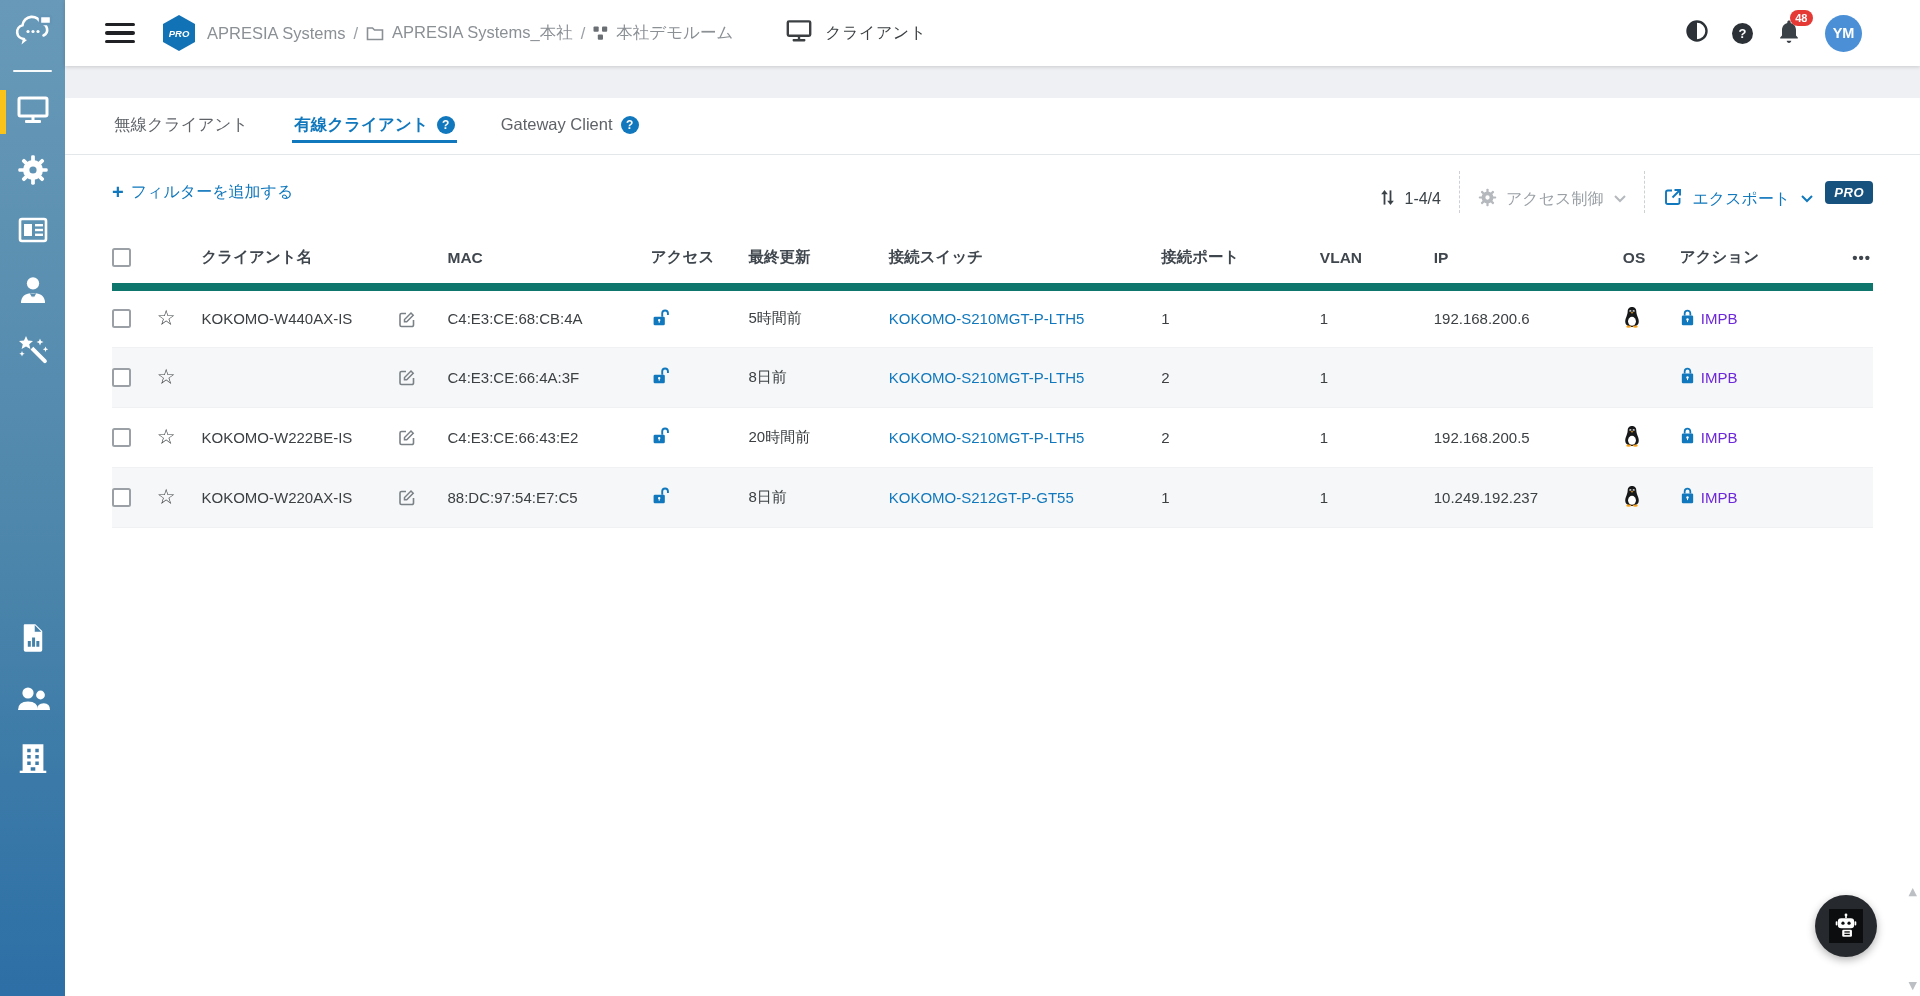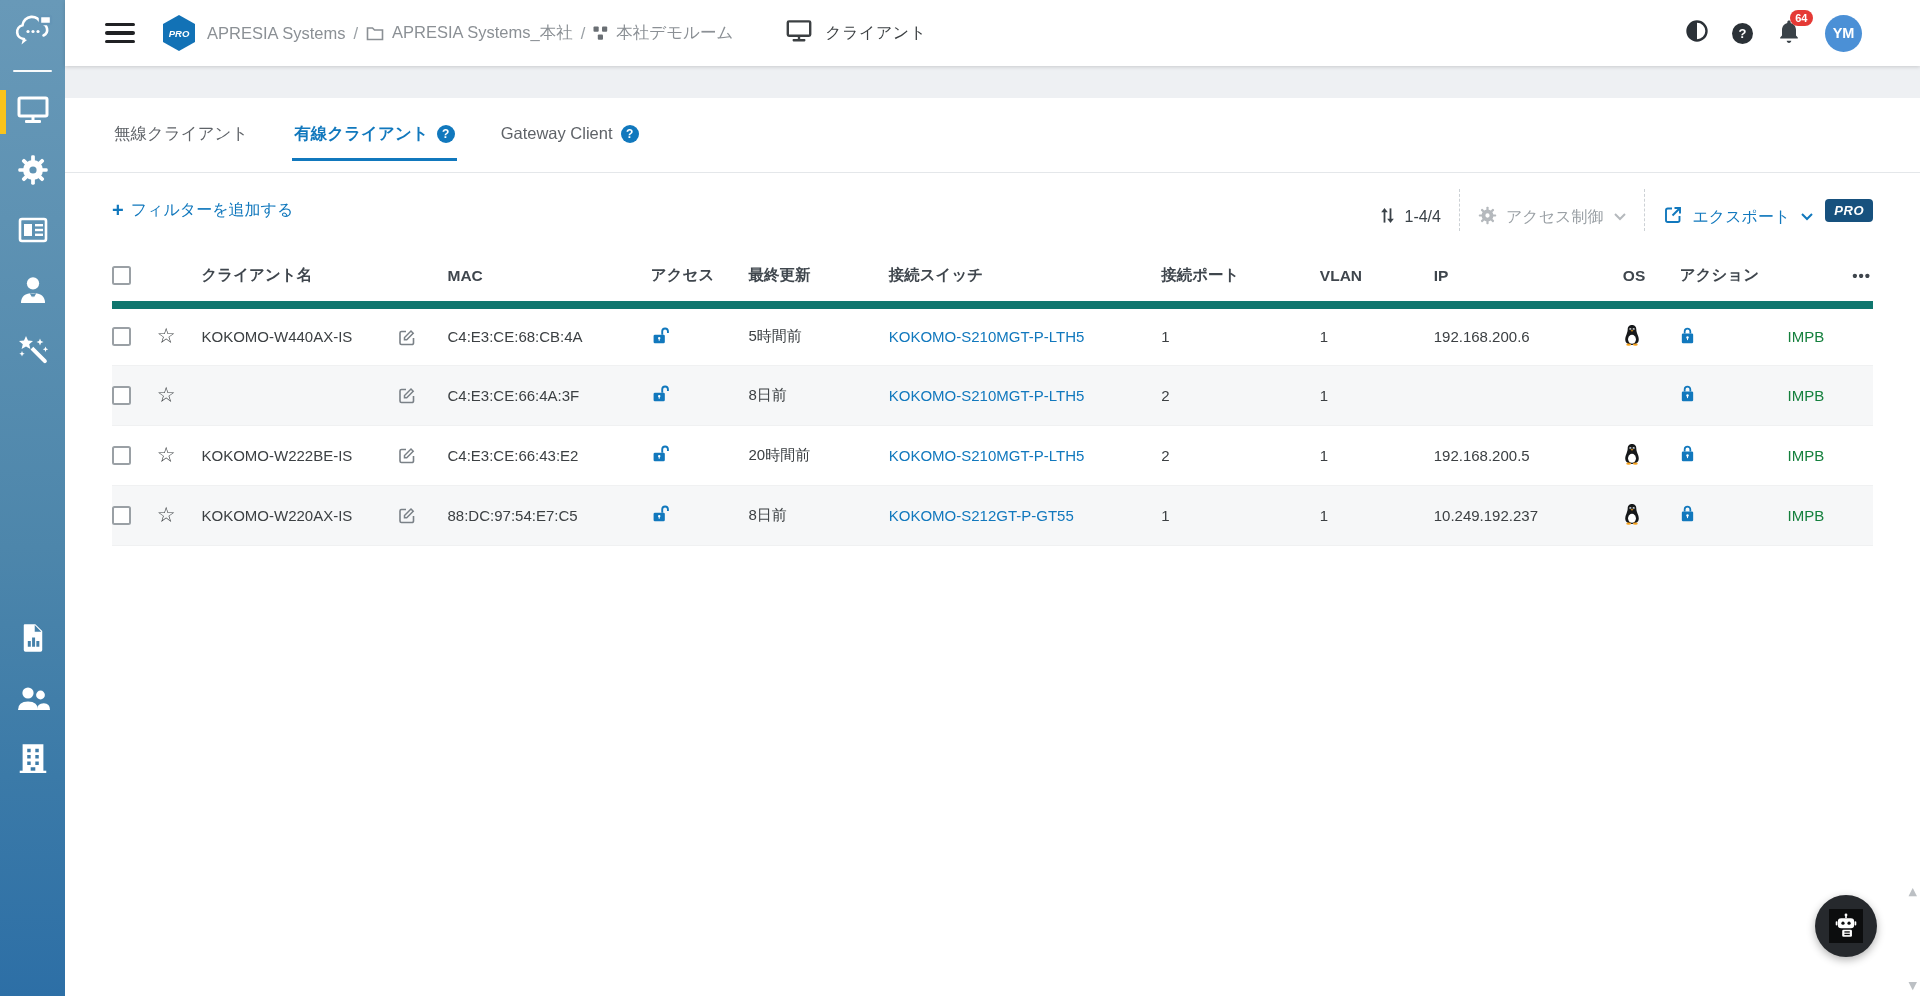--- a/index.html
+++ b/index.html
@@ -38,21 +38,21 @@
   .bell-wrap { position:relative; cursor:pointer; }
   .badge { position:absolute; top:-8px; right:-12px; background:#e53935; color:#fff; border-radius:10px;
     font-size:11px; font-weight:bold; padding:2.5px 5.5px; line-height:1; }
   .avatar { width:37px; height:37px; border-radius:50%; background:#4b90d6; color:#fff; font-size:14.5px; font-weight:bold;
     display:flex; align-items:center; justify-content:center; cursor:pointer; }
 
   .page-gap { height:32px; background:#eef0f3; }
   .card { flex:1; background:#fff; display:flex; flex-direction:column; }
 
   
-  .tabbar { display:flex; align-items:stretch; height:75px; border-bottom:1px solid #e4e7ea; padding:11px 47px; gap:42px; }
+  .tabbar { display:flex; align-items:stretch; height:57px; border-bottom:1px solid #e4e7ea; padding:11px 47px; gap:42px; }
   .tab { display:flex; align-items:center; gap:8px; font-size:16.5px; color:#5f6368; cursor:pointer;
     border-bottom:3px solid transparent; padding:0 2px; }
   .tab.active { color:#1178bd; font-weight:bold; border-bottom-color:#1178bd;text-align:center; }
   .qmark { width:18px; height:18px; border-radius:50%; background:#1178bd; color:#fff; font-size:12px; font-weight:bold;
     display:inline-flex; align-items:center; justify-content:center; }
 
   
   .toolbar { display:flex; align-items:center; height:74px; padding:0 47px; }
   .add-filter { display:flex; align-items:center; gap:7px; color:#1178bd; font-size:16px; cursor:pointer; }
   .add-filter .plus { font-size:20px; font-weight:bold; line-height:1; }
@@ -72,21 +72,21 @@
   th { text-align:left; font-size:15.5px; font-weight:bold; color:#3f464d; padding:18px 6px 15px 0; border-bottom:8px solid #0f766e; }
   td { font-size:15px; color:#3c4043; height:60px; padding:0 6px 0 0; border-bottom:1px solid #f0f1f2; }
   tbody tr:nth-child(even) { background:#f6f7f8; }
   .col-check{width:44px;} .col-star{width:44px;} .col-name{width:242px;} .col-mac{width:200px;}
   .col-access{width:96px;} .col-update{width:138px;} .col-switch{width:268px;} .col-port{width:156px;}
   .col-vlan{width:112px;} .col-ip{width:186px;} .col-os{width:56px;} .col-action{width:148px;} .col-more{width:42px;}
   .checkbox { width:19px; height:19px; border:2px solid #9aa0a5; border-radius:2.5px; background:#fff; cursor:pointer; }
   .star { font-size:21px; color:#3c4043; cursor:pointer; font-family:"DejaVu Sans",sans-serif; line-height:1; }
   .name-cell { display:flex; align-items:center; justify-content:space-between; padding-right:26px; }
   .link { color:#1178bd; cursor:pointer; text-decoration:none; }
-  .action-cell { display:flex; align-items:center; gap:6px; color:#15803d; cursor:pointer;justify-content:space-between; }
+  .action-cell { display:flex; align-items:center; gap:6px; color:#6d28d9; cursor:pointer; }
   .more-dots { font-size:15px; font-weight:bold; color:#3f464d; letter-spacing:1px; cursor:pointer; text-align:right; }
   th.col-more { text-align:right; padding-right:2px; }
   .edit-btn { cursor:pointer; display:inline-flex; }
   .icon-btn { cursor:pointer; display:inline-flex; }
 
   
   .fab { position:absolute; right:43px; bottom:39px; width:62px; height:62px; border-radius:50%;
     background:#26292d; display:flex; align-items:center; justify-content:center; cursor:pointer;
     box-shadow:0 3px 8px rgba(0,0,0,.3); z-index:10; }
   .fab-inner { width:34px; height:34px; background:#0c0d0e; display:flex; align-items:center; justify-content:center; }
@@ -253,21 +253,21 @@
           <svg width="22" height="22" viewBox="0 0 22 22">
             <circle cx="11" cy="11" r="9.5" fill="none" stroke="#2b3137" stroke-width="2.4"></circle>
             <path d="M11 1.5 A9.5 9.5 0 0 0 11 20.5 Z" fill="#2b3137"></path>
           </svg>
         </span>
         <span class="round-dark">?</span>
         <span class="bell-wrap">
           <svg width="24" height="26" viewBox="0 0 24 26">
             <path fill="#3a4248" d="M12 25 c1.3 0 2.3-1 2.3-2.2 h-4.6 C9.7 24 10.7 25 12 25 Z M19 17.5 v-5.5 c0-3.5-2-6.3-5.3-7.1 V4 c0-.9-.8-1.6-1.7-1.6 S10.3 3.1 10.3 4 v.9 C7 5.7 5 8.5 5 12 v5.5 L3.2 19.6 v1 h17.6 v-1 Z"></path>
           </svg>
-          <span class="badge">64</span>
+          <span class="badge">48</span>
         </span>
         <span class="avatar">YM</span>
       </div>
     </header>
 
     <div class="page-gap"></div>
 
     <div class="card">
 
       <div class="tabbar">

